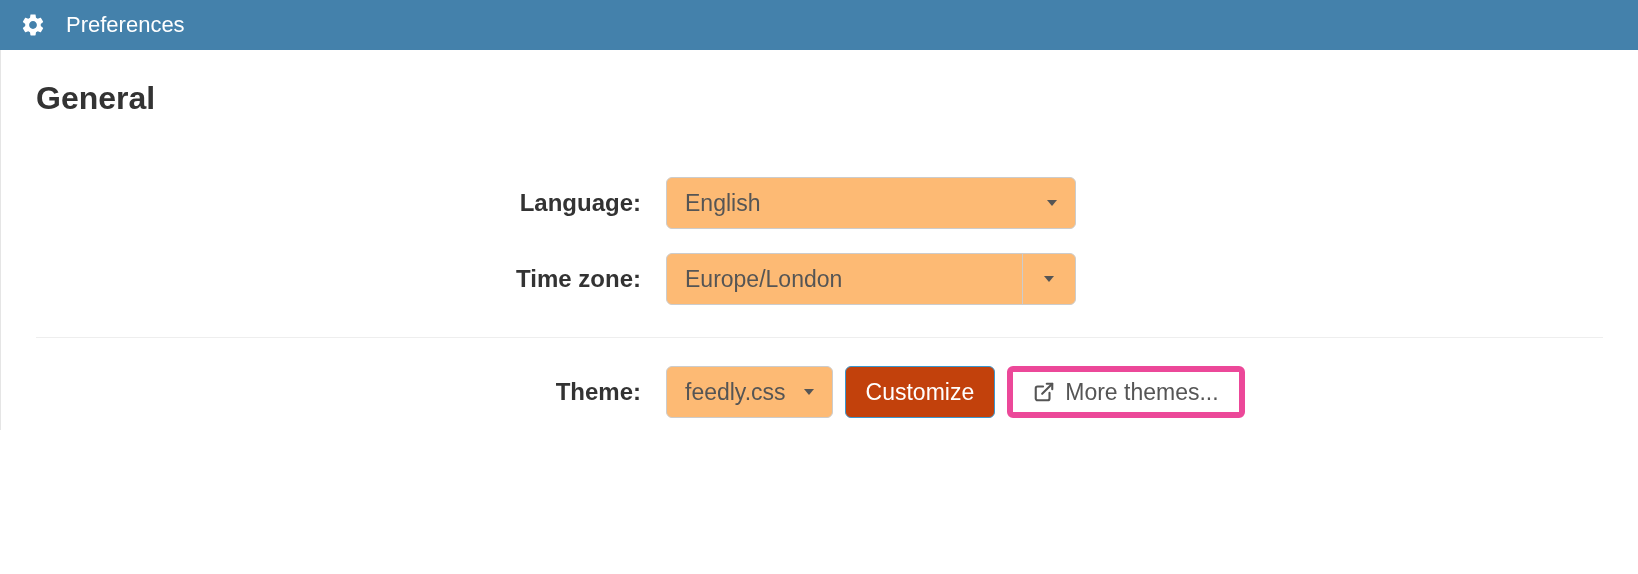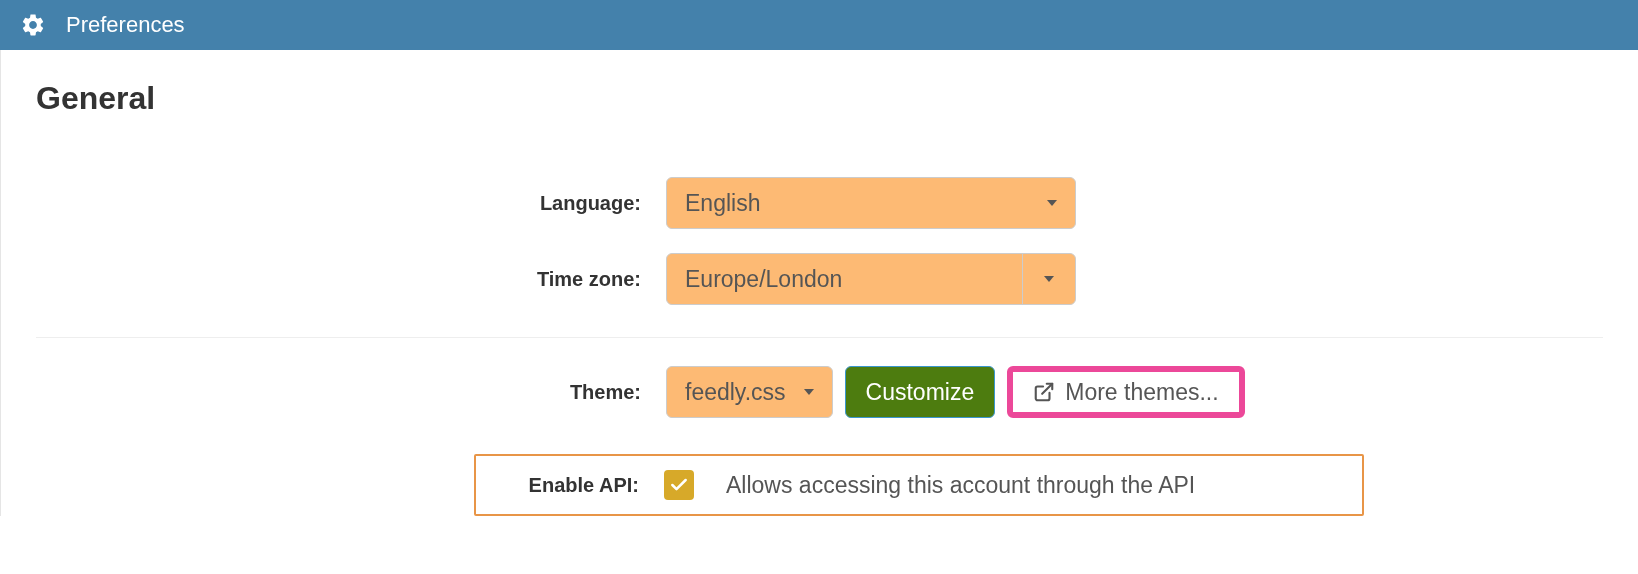--- a/index.html
+++ b/index.html
@@ -38,21 +38,21 @@
     }
     .form-row.divider-top {
       border-top: 1px solid #eee;
       margin-top: 20px;
       padding-top: 28px;
     }
     .form-label {
       width: 630px;
       text-align: right;
       font-weight: 700;
-      font-size: 20px;
+      font-size: 24px;
       color: #333;
       padding-right: 25px;
     }
     .form-control-wrap {
       flex: 1;
       display: flex;
       align-items: center;
       gap: 12px;
     }
     .select-control {
@@ -105,21 +105,21 @@
       border-radius: 6px;
       padding: 0 20px;
       font-size: 23px;
       display: flex;
       align-items: center;
       gap: 10px;
       cursor: pointer;
       border: 1px solid transparent;
     }
     .btn-primary {
-      background: #4d7c0f;
+      background: #c2410c;
       color: #fff;
       border-color: #3a97ce;
     }
     .btn-default {
       background: #fff;
       border: 6px solid #ec4899;
       color: #555;
     }
     .highlight-row {
       border: 2px solid #e89547;
@@ -211,27 +211,14 @@
             <path d="M18 13v6a2 2 0 0 1-2 2H5a2 2 0 0 1-2-2V8a2 2 0 0 1 2-2h6"></path>
             <polyline points="15 3 21 3 21 9"></polyline>
             <line x1="10" y1="14" x2="21" y2="3"></line>
           </svg>
         </span>
         <span>More themes...</span>
       </button>
     </div>
   </div>
 
-  <div class="highlight-row">
-    <div class="form-label">Enable API:</div>
-    <div class="form-control-wrap">
-      <div class="checkbox-custom">
-        <span>
-          <svg width="20" height="20" viewBox="0 0 24 24" fill="none" stroke="white" stroke-width="3" stroke-linecap="round" stroke-linejoin="round">
-            <polyline points="20 6 9 17 4 12"></polyline>
-          </svg>
-        </span>
-      </div>
-      <span class="help-text">Allows accessing this account through the API</span>
-    </div>
-  </div>
 
 </div>
 
 </body></html>

